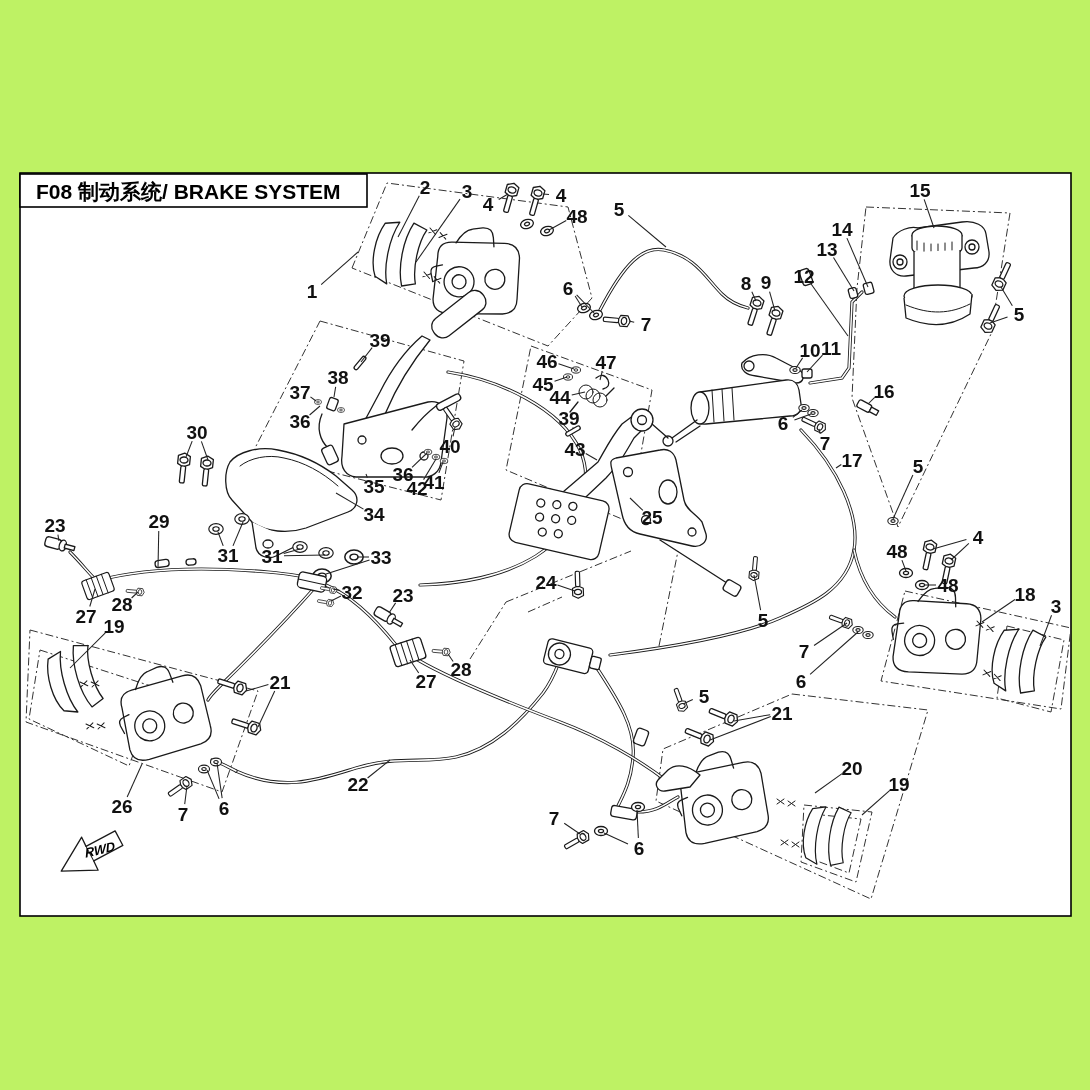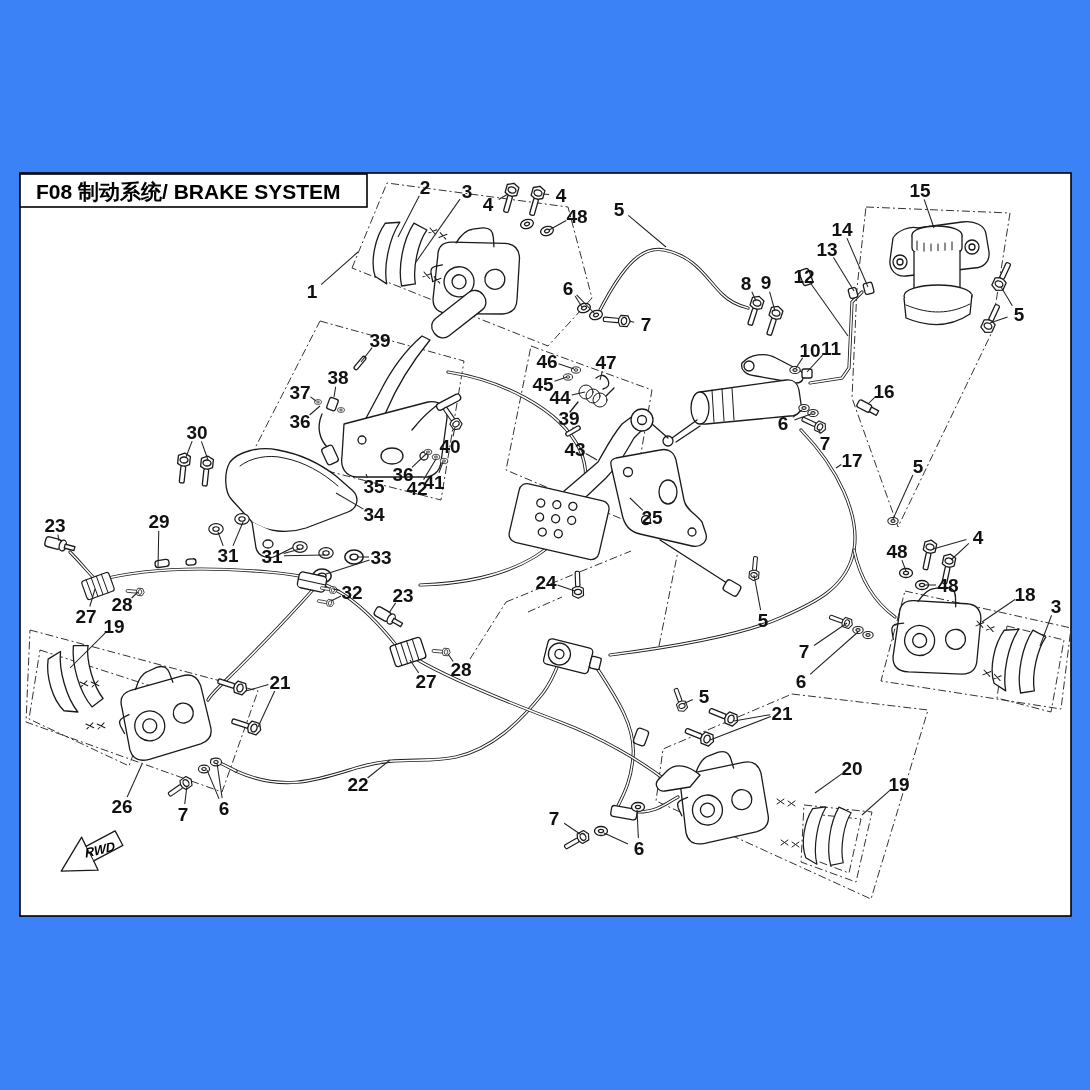--- a/index.html
+++ b/index.html
@@ -1,16 +1,16 @@
 <!DOCTYPE html>
 <html><head>
 <meta charset="utf-8">
 <style>
   html,body{margin:0;padding:0;background:#fff;}
-  .canvas{position:relative;width:1090px;height:1090px;background:#3b82f6;
+  .canvas{position:relative;width:1090px;height:1090px;background:#bef264;
           font-family:"Liberation Sans",sans-serif;overflow:hidden;}
   svg{position:absolute;left:0;top:0;}
   .p{fill:#fff;stroke:#1a1a1a;stroke-width:1.3;stroke-linejoin:round;}
   .l{fill:none;stroke:#1a1a1a;stroke-width:1.3;stroke-linecap:round;}
   .t{fill:none;stroke:#1a1a1a;stroke-width:1;stroke-linecap:round;}
   .ho{fill:none;stroke:#1a1a1a;stroke-width:3.2;stroke-linecap:round;}
   .hi{fill:none;stroke:#fff;stroke-width:1.5;stroke-linecap:round;}
   .dash{fill:none;stroke:#333;stroke-width:1;stroke-dasharray:8 3 2 3;}
   .leader{stroke:#222;stroke-width:1.05;fill:none;}
   .callout{font-family:"Liberation Sans",sans-serif;font-weight:bold;font-size:19px;

